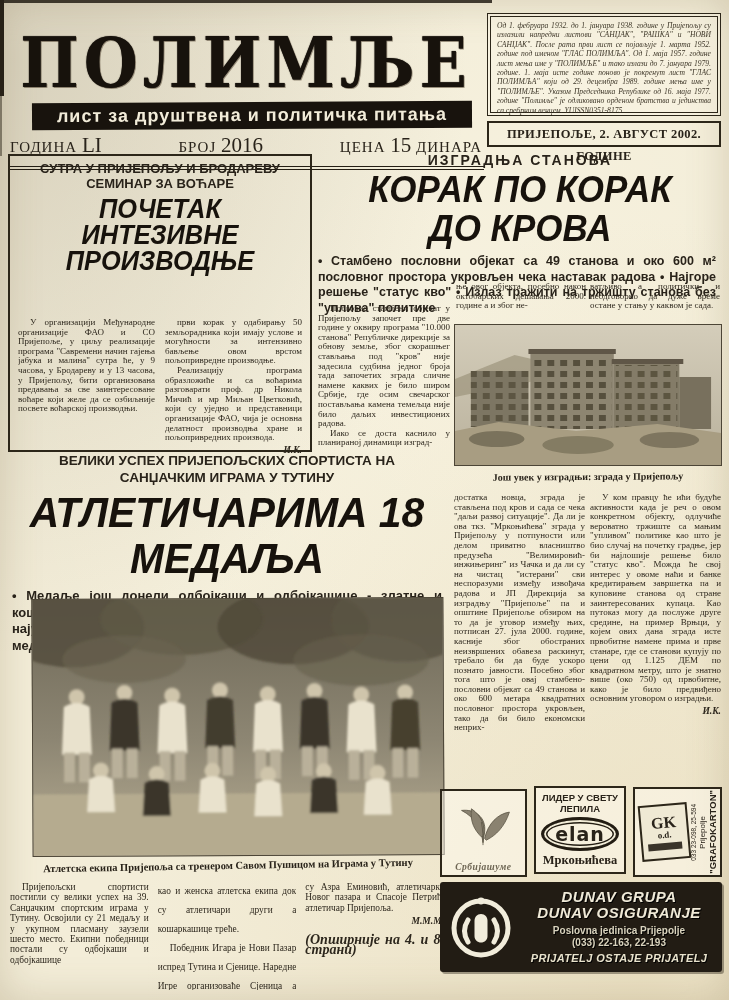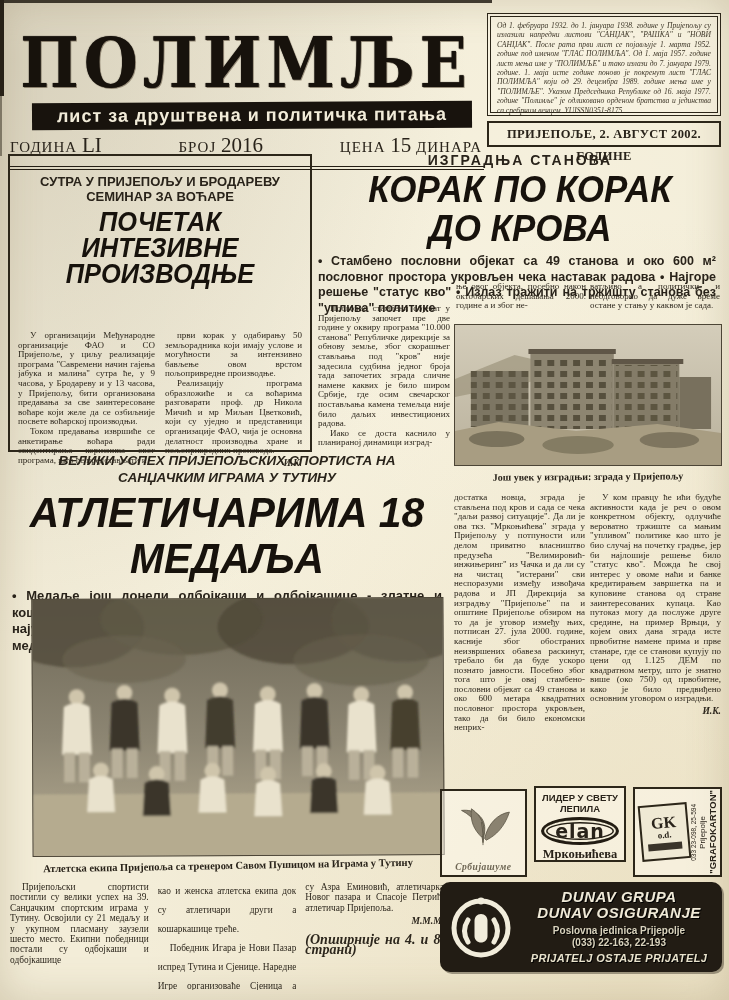--- a/index.html
+++ b/index.html
@@ -41,72 +41,72 @@
   .kicker{font-family:"Liberation Sans","DejaVu Sans",sans-serif;font-weight:bold;text-align:center;}
   .headline{font-family:"Liberation Sans","DejaVu Sans",sans-serif;font-weight:bold;font-style:italic;
     text-align:center;color:#17120c;}
   .deck{font-family:"Liberation Sans","DejaVu Sans",sans-serif;font-weight:bold;text-align:justify;}
   .bodytxt{font-size:9px;line-height:9.6px;text-align:justify;overflow:hidden;color:#2d271d;}
   .bodytxt p{margin:0;text-indent:12px;}
   .byline{text-align:right;font-weight:bold;font-style:italic;font-size:9.5px;margin-top:3px;}
   .caption{font-weight:bold;font-size:10px;text-align:center;}
   
   #fruit-box{left:8px;top:154px;width:304px;height:298px;border:2px solid #2c2619;
-    box-sizing:border-box;padding:18px 8px;}
+    box-sizing:border-box;padding:5px 8px;}
   #fruit-box .kicker{font-size:13px;line-height:15px;}
   #fruit-head{font-size:27px;line-height:26px;margin:5px 0 6px;transform:scaleX(.94);}
   #fruit-cols{display:flex;gap:10px;height:176px;overflow:hidden;}
   #fruit-cols .col{flex:1;margin-top:38px;}
   
   #housing{left:316px;top:152px;width:408px;height:640px;}
   #housing .kicker{font-size:14px;line-height:16px;letter-spacing:2px;}
   #housing-head{position:absolute;left:0;top:18px;width:100%;font-size:36px;line-height:39px;transform:scaleX(.97);}
   #housing-deck{position:absolute;left:2px;top:102px;width:398px;font-size:12.5px;line-height:15.5px;}
   #h-col1{position:absolute;left:2px;top:152px;width:132px;height:158px;}
   #h-col2t{position:absolute;left:140px;top:130px;width:130px;height:40px;}
   #h-col3t{position:absolute;left:274px;top:130px;width:130px;height:40px;}
   #h-photo{position:absolute;left:138px;top:172px;width:268px;height:142px;
     border:1px solid #4c4536;box-sizing:border-box;background:#b8b09c;}
   #h-caption{position:absolute;left:138px;top:319px;width:268px;transform:rotate(-.4deg);}
   #h-col2b{position:absolute;left:138px;top:341px;width:131px;height:296px;}
   #h-col3b{position:absolute;left:274px;top:341px;width:131px;height:296px;}
   
   #sports{left:8px;top:452px;width:438px;height:540px;}
-  #sports .kicker{font-size:13.5px;line-height:17px;width:392px;margin:0 auto;font-style:italic;}
+  #sports .kicker{font-size:13.5px;line-height:17px;width:392px;margin:0 auto;}
   #sports-head{margin-top:4px;font-size:42px;line-height:46px;transform:scaleX(.97);}
   #sports-deck{margin:6px 4px 0;font-size:13px;line-height:16.5px;}
   #s-photo{position:absolute;left:24px;top:146px;width:412px;height:258px;
     border:1px solid #4c4536;box-sizing:border-box;transform:rotate(-.3deg);background:#8f897a;}
   #s-caption{position:absolute;left:10px;top:408px;width:420px;font-size:10.5px;transform:rotate(-1deg);}
   #s-cols{position:absolute;left:2px;top:430px;width:434px;height:108px;display:flex;gap:9px;overflow:hidden;}
   #s-cols .col{flex:1;}
   .more-note{font-style:italic;font-weight:bold;font-size:14px;margin-top:8px;}
   
   #ad-strip{left:440px;top:786px;width:282px;height:92px;display:flex;gap:7px;}
   .adbox{border:2px solid #2c2619;background:rgba(255,252,242,.5);box-sizing:border-box;
     display:flex;flex-direction:column;align-items:center;overflow:hidden;}
   #ad-sume{width:88px;height:88px;margin-top:3px;justify-content:space-between;padding:3px 2px;text-align:right;}
   #ad-sume .brand{font-style:italic;font-weight:bold;font-size:9.5px;color:#6e6654;letter-spacing:.5px;}
-  #ad-elan{width:94px;height:76px;padding:4px 2px;}
+  #ad-elan{width:94px;height:88px;padding:4px 2px;}
   #ad-elan .tag{font-family:"Liberation Sans",sans-serif;font-weight:bold;font-size:9.5px;line-height:11px;text-align:center;}
   #elan-oval{width:72px;height:38px;border:3px solid #221c12;border-radius:50%;margin:3px 0 2px;
     display:flex;align-items:center;justify-content:center;box-shadow:inset 0 0 0 2px #f3edd8, inset 0 0 0 3.5px #221c12;}
   #elan-oval .word{font-family:"DejaVu Sans",sans-serif;font-weight:bold;font-size:19px;letter-spacing:1px;}
   #ad-elan .city{font-weight:bold;font-size:12.5px;}
   #ad-gk{width:90px;height:90px;margin-top:1px;flex-direction:row;align-items:center;gap:2px;padding:3px;}
   #gk-mark{width:46px;height:52px;border:2px solid #2c2619;transform:rotate(-5deg);margin-left:2px;
     display:flex;flex-direction:column;align-items:center;justify-content:center;background:#efe9d4;}
   #gk-mark .gk{font-weight:bold;font-size:16px;line-height:15px;}
   #gk-mark .od{font-weight:bold;font-size:9px;}
   #gk-mark .strip{width:34px;height:7px;background:#3a342a;margin-top:3px;}
   .vtext{writing-mode:vertical-rl;transform:rotate(180deg);font-family:"Liberation Sans",sans-serif;
     line-height:1;white-space:nowrap;}
   #gk-texts{display:flex;flex-direction:row;align-items:center;height:80px;gap:1px;}
   
-  #dunav{left:440px;top:882px;width:282px;height:90px;background:#221c14;border-radius:10px;
+  #dunav{left:440px;top:882px;width:282px;height:90px;background:#221c14;border-radius:3px;
     display:flex;align-items:center;color:#efe9d7;box-shadow:2px 2px 0 rgba(40,32,20,.4);}
   #dunav-logo{width:66px;height:66px;margin:0 2px 0 8px;flex:none;}
   #dunav-text{flex:1;text-align:center;font-family:"Liberation Sans",sans-serif;}
   .dunav-big{font-weight:bold;font-style:italic;font-size:15px;line-height:16px;letter-spacing:.5px;
     text-shadow:1px 1px 0 #000;}
   .dunav-small{font-weight:bold;font-size:10px;line-height:12px;color:#d8d2bd;text-shadow:1px 1px 0 #000;}
   .dunav-slogan{font-weight:bold;font-style:italic;font-size:11px;line-height:13px;margin-top:3px;
     color:#e8e2cc;text-shadow:1px 1px 0 #000;letter-spacing:.4px;}
 </style>
 </head>
@@ -150,21 +150,20 @@
   <div class="abs" id="fruit-box">
     <div class="kicker">СУТРА У ПРИЈЕПОЉУ И БРОДАРЕВУ СЕМИНАР ЗА ВОЋАРЕ</div>
     <div class="headline" id="fruit-head">
       <div>ПОЧЕТАК</div>
       <div>ИНТЕЗИВНЕ</div>
       <div>ПРОИЗВОДЊЕ</div>
     </div>
     <div id="fruit-cols">
       <div class="col bodytxt">
         <p>У организацији Међународне организације ФАО и СО Пријепоље, у циљу реализације програма "Савремени начин гајења јабука и малина" сутра ће, у 9 часова, у Бродареву и у 13 часова, у Пријепољу, бити организована предавања за све заинтересоване воћаре који желе да се озбиљније посвете воћарској производњи.</p>
-        <p>Током предавања извршиће се анкетирање воћара ради евидентирања корисника овог програма, што ће представљати и</p>
       </div>
       <div class="col bodytxt">
         <p>први корак у одабирању 50 земљорадника који имају услове и могућности за интензивно бављење овом врстом пољопривредне производње.</p>
         <p>Реализацију програма образложиће и са воћарима разговарати проф. др Никола Мичић и мр Миљан Цветковић, који су уједно и представници организације ФАО, чија је основна делатност производња хране и пољопривредних производа.</p>
         <div class="byline">И.К.</div>
       </div>
     </div>
   </div>
 
   <div class="abs" id="housing">

